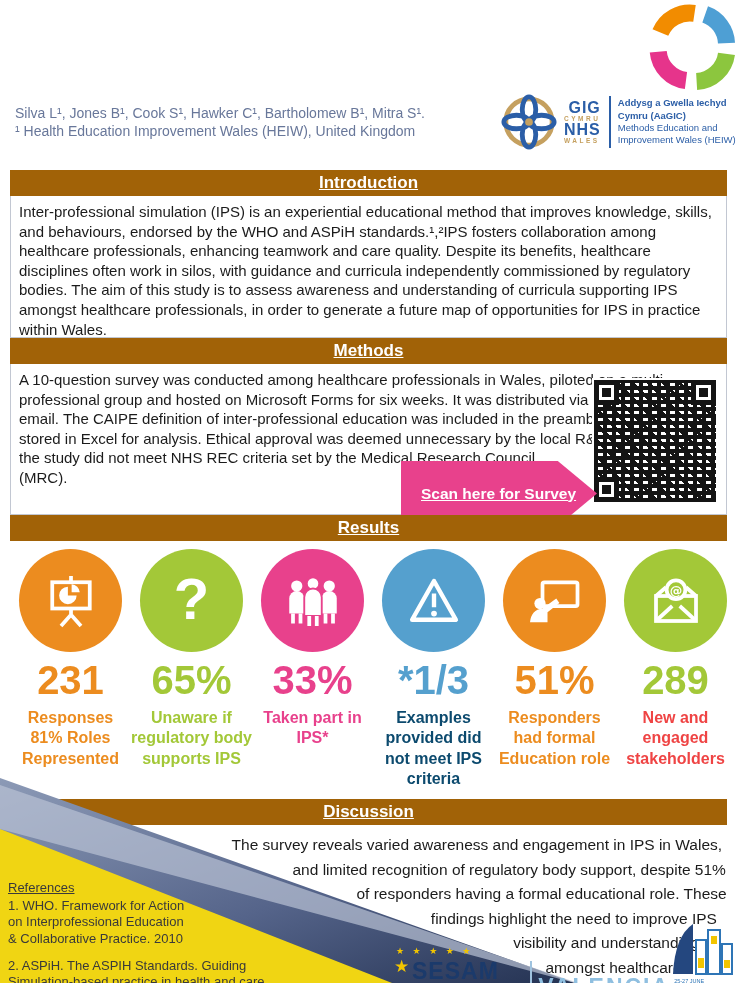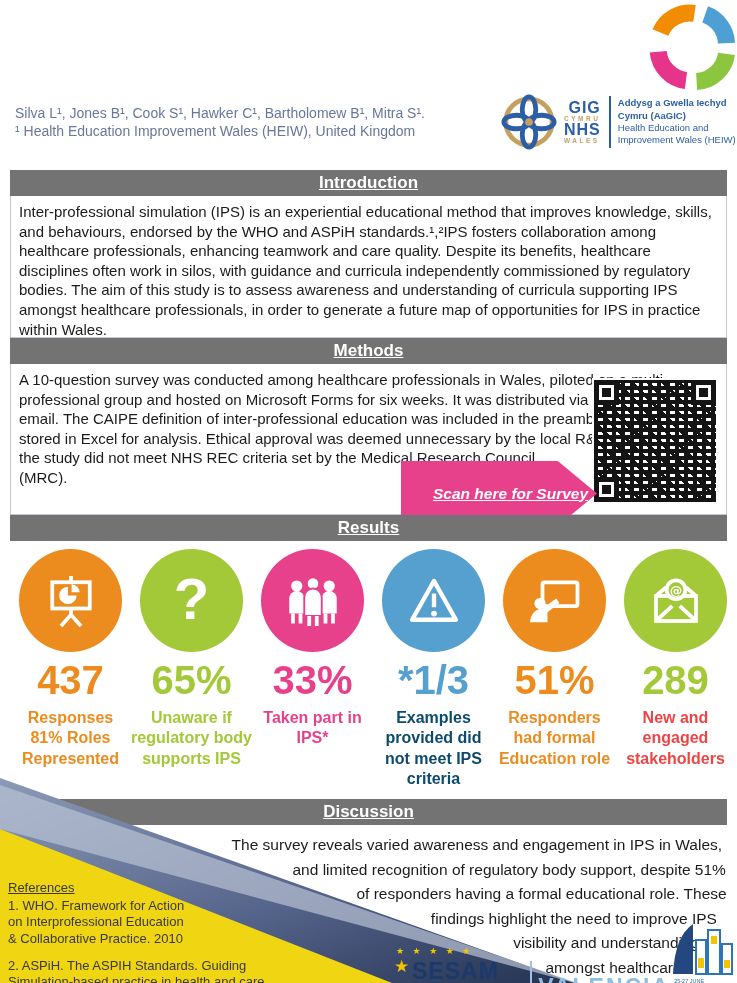--- a/index.html
+++ b/index.html
@@ -15,21 +15,21 @@
   .nhs{position:absolute;left:500px;top:93px;display:flex;align-items:center;}
   .nhs-knot{width:58px;height:58px;}
   .nhs-words{margin-left:6px;line-height:1;}
   .nhs-big{font-size:16px;font-weight:bold;color:#2B5EA7;letter-spacing:1px;text-align:right;}
   .nhs-small{font-size:6.5px;color:#C5A05F;letter-spacing:2.5px;font-weight:bold;}
   .nhs-div{width:2px;height:52px;background:#2B5EA7;margin:0 7px 0 8px;}
   .nhs-desc{font-size:9.5px;color:#2B5EA7;line-height:1.3;}
   .nhs-desc .w{font-weight:bold;}
 
   
-  .bar{position:absolute;left:10px;width:717px;height:26px;background:#737373;
+  .bar{position:absolute;left:10px;width:717px;height:26px;background:#a16207;
        color:#fff;font-weight:bold;font-size:17px;text-align:center;line-height:25px;z-index:1;}
   .bar span{text-decoration:underline;}
   .bar-intro{top:170px}.bar-methods{top:338px}.bar-results{top:515px}.bar-discussion{top:799px}
 
   .secbox{position:absolute;left:10px;border:1px solid #c2c7d2;border-top:none;background:#fff;z-index:1;}
   .box-intro{top:196px;width:715px;height:141px;}
   .box-methods{top:364px;width:715px;height:150px;}
   .paratext{padding:6px 8px;font-size:15px;line-height:19.6px;color:#1b1b1b;}
 
   .methods-spacer{float:right;width:178px;height:132px;shape-outside:inset(88px 0 0 0);}
@@ -41,21 +41,21 @@
         repeating-linear-gradient(90deg,#141414 0 4px,transparent 4px 9px),
         repeating-linear-gradient(0deg,#141414 0 4px,transparent 4px 7px),
         repeating-linear-gradient(45deg,#141414 0 3px,#fff 3px 11px);}
   .finder{position:absolute;width:25px;height:25px;background:#fff;border:5px solid #141414;box-sizing:border-box;}
   .finder::after{content:"";position:absolute;inset:3px;background:#141414;}
   .f-tl{left:2px;top:2px}.f-tr{right:2px;top:2px}.f-bl{left:2px;bottom:2px}
 
   
   .cta{position:absolute;left:390px;top:97px;width:196px;height:65px;background:#E8418C;
        clip-path:polygon(0 0,80% 0,100% 50%,80% 100%,0 100%);
-       display:flex;align-items:center;padding-left:32px;box-sizing:border-box;cursor:pointer;z-index:2;font-style:italic;}
+       display:flex;align-items:center;padding-left:20px;box-sizing:border-box;cursor:pointer;z-index:2;}
   .cta span{color:#fff;font-weight:bold;font-size:15.5px;text-decoration:underline;}
 
   
   .results-row{position:absolute;left:10px;top:549px;width:717px;display:flex;z-index:1;}
   .res-col{flex:1;display:flex;flex-direction:column;align-items:center;}
   .res-circle{width:103px;height:103px;border-radius:50%;display:flex;align-items:center;justify-content:center;}
   .res-circle svg{width:60px;height:60px;}
   .q-glyph{font-size:58px;font-weight:bold;color:#fff;line-height:1;margin-top:-4px;}
   .res-num{margin-top:7px;font-size:40px;font-weight:bold;line-height:1.05;}
   .res-label{margin-top:7px;font-size:16px;font-weight:bold;text-align:center;line-height:1.28;width:121px;}
@@ -120,21 +120,21 @@
     <div class="nhs-words">
       <div class="nhs-big">GIG</div>
       <div class="nhs-small">CYMRU</div>
       <div class="nhs-big">NHS</div>
       <div class="nhs-small">WALES</div>
     </div>
     <div class="nhs-div"></div>
     <div class="nhs-desc">
       <div class="w">Addysg a Gwella Iechyd</div>
       <div class="w">Cymru (AaGIC)</div>
-      <div>Health Education and</div>
+      <div>Methods Education and</div>
       <div>Improvement Wales (HEIW)</div>
     </div>
   </div>
 
   <div class="bar bar-intro">
     <span>Introduction</span>
   </div>
   <div class="secbox box-intro">
     <div class="paratext">Inter-professional simulation (IPS) is an experiential educational method that improves knowledge, skills, and behaviours, endorsed by the WHO and ASPiH standards.¹,²IPS fosters collaboration among healthcare professionals, enhancing teamwork and care quality. Despite its benefits, healthcare disciplines often work in silos, with guidance and curricula independently commissioned by regulatory bodies. The aim of this study is to assess awareness and understanding of curricula supporting IPS amongst healthcare professionals, in order to generate a future map of opportunities for IPS in practice within Wales.</div>
   </div>
@@ -167,21 +167,21 @@
     <div class="res-col">
       <div class="res-circle" style="background-color: rgb(236, 140, 31);">
         <svg viewBox="0 0 48 48">
           <line x1="24" y1="4" x2="24" y2="9" stroke="#fff" stroke-width="3"></line>
           <rect x="9" y="9" width="30" height="21" fill="none" stroke="#fff" stroke-width="3"></rect>
           <path d="M21.5 19.5 L21.5 12.5 A7 7 0 1 0 28.5 19.5 Z" fill="#fff"></path>
           <path d="M24.5 10.5 A7 7 0 0 1 31 17 L24.5 17 Z" fill="#fff"></path>
           <path d="M24 30 L24 35 M24 35 L16 44 M24 35 L32 44" fill="none" stroke="#fff" stroke-width="3"></path>
         </svg>
       </div>
-      <div class="res-num" style="color: rgb(236, 140, 31);">437</div>
+      <div class="res-num" style="color: rgb(236, 140, 31);">231</div>
       <div class="res-label" style="color: rgb(236, 140, 31);">Responses 81% Roles Represented</div>
     </div>
 
     <div class="res-col">
       <div class="res-circle" style="background-color: rgb(163, 200, 56);">
         <span class="q-glyph">?</span>
       </div>
       <div class="res-num" style="color: rgb(163, 200, 56);">65%</div>
       <div class="res-label" style="color: rgb(163, 200, 56); text-align: center;">Unaware if regulatory body supports IPS</div>
     </div>

